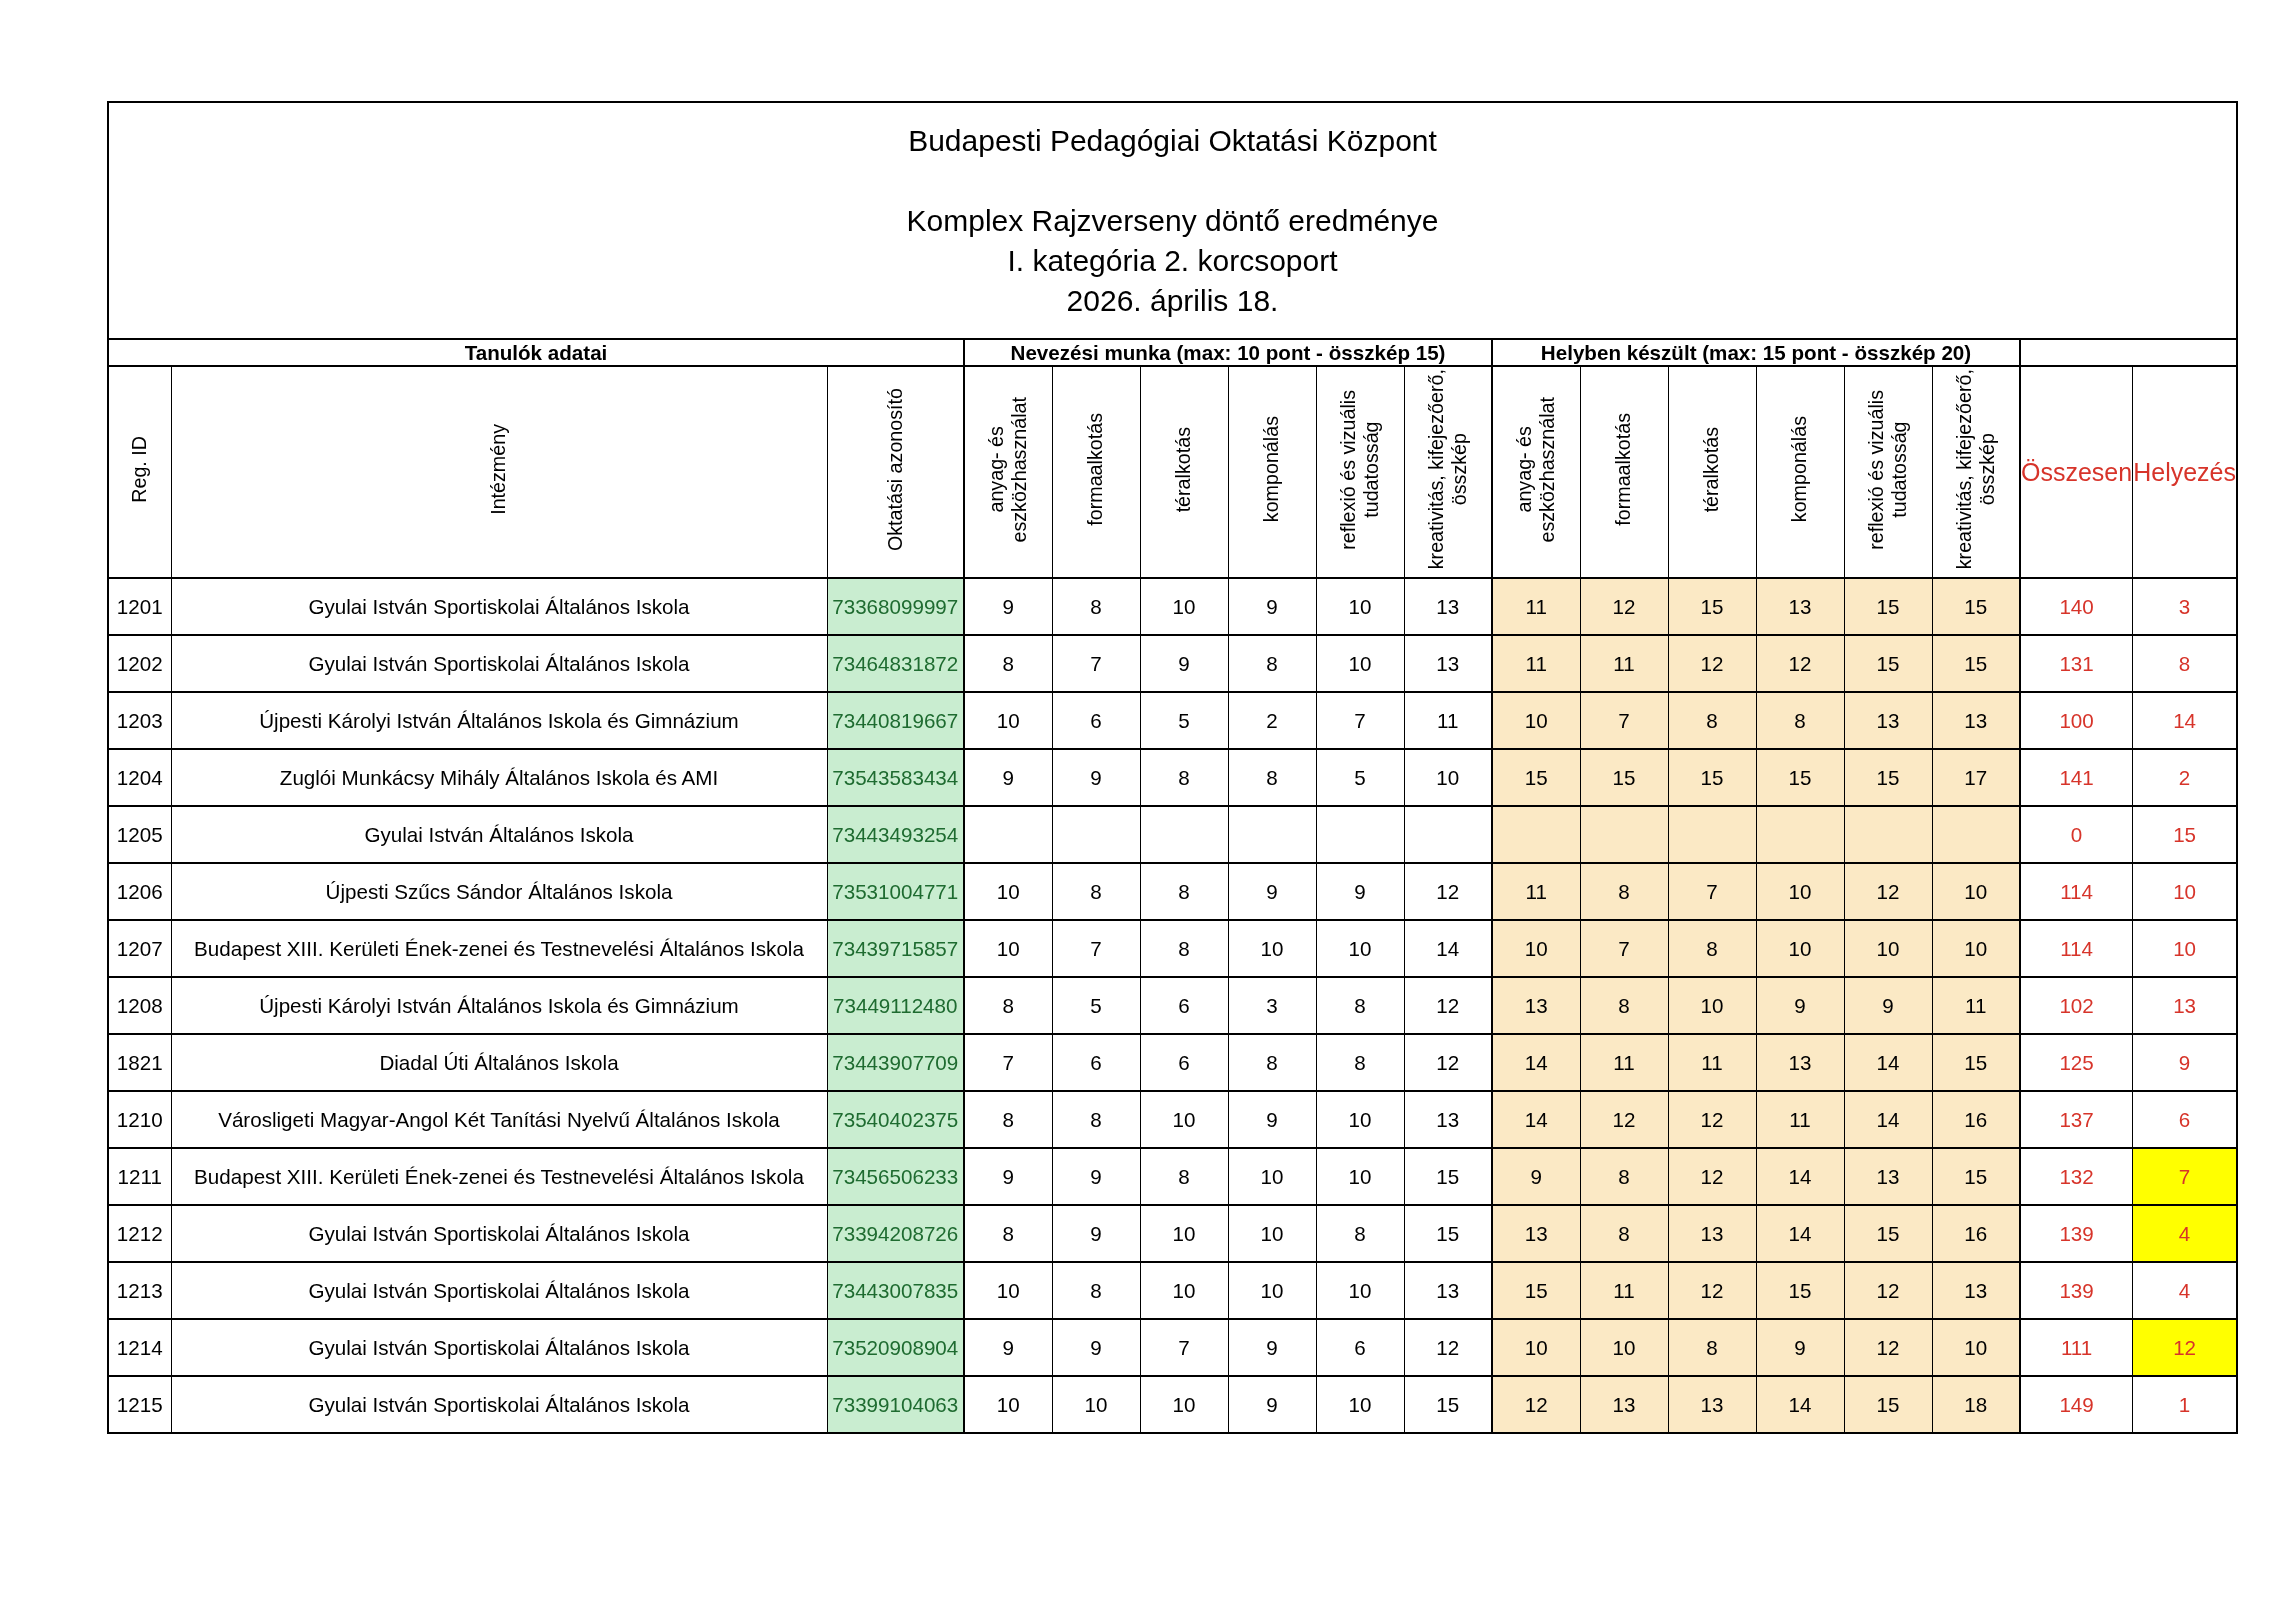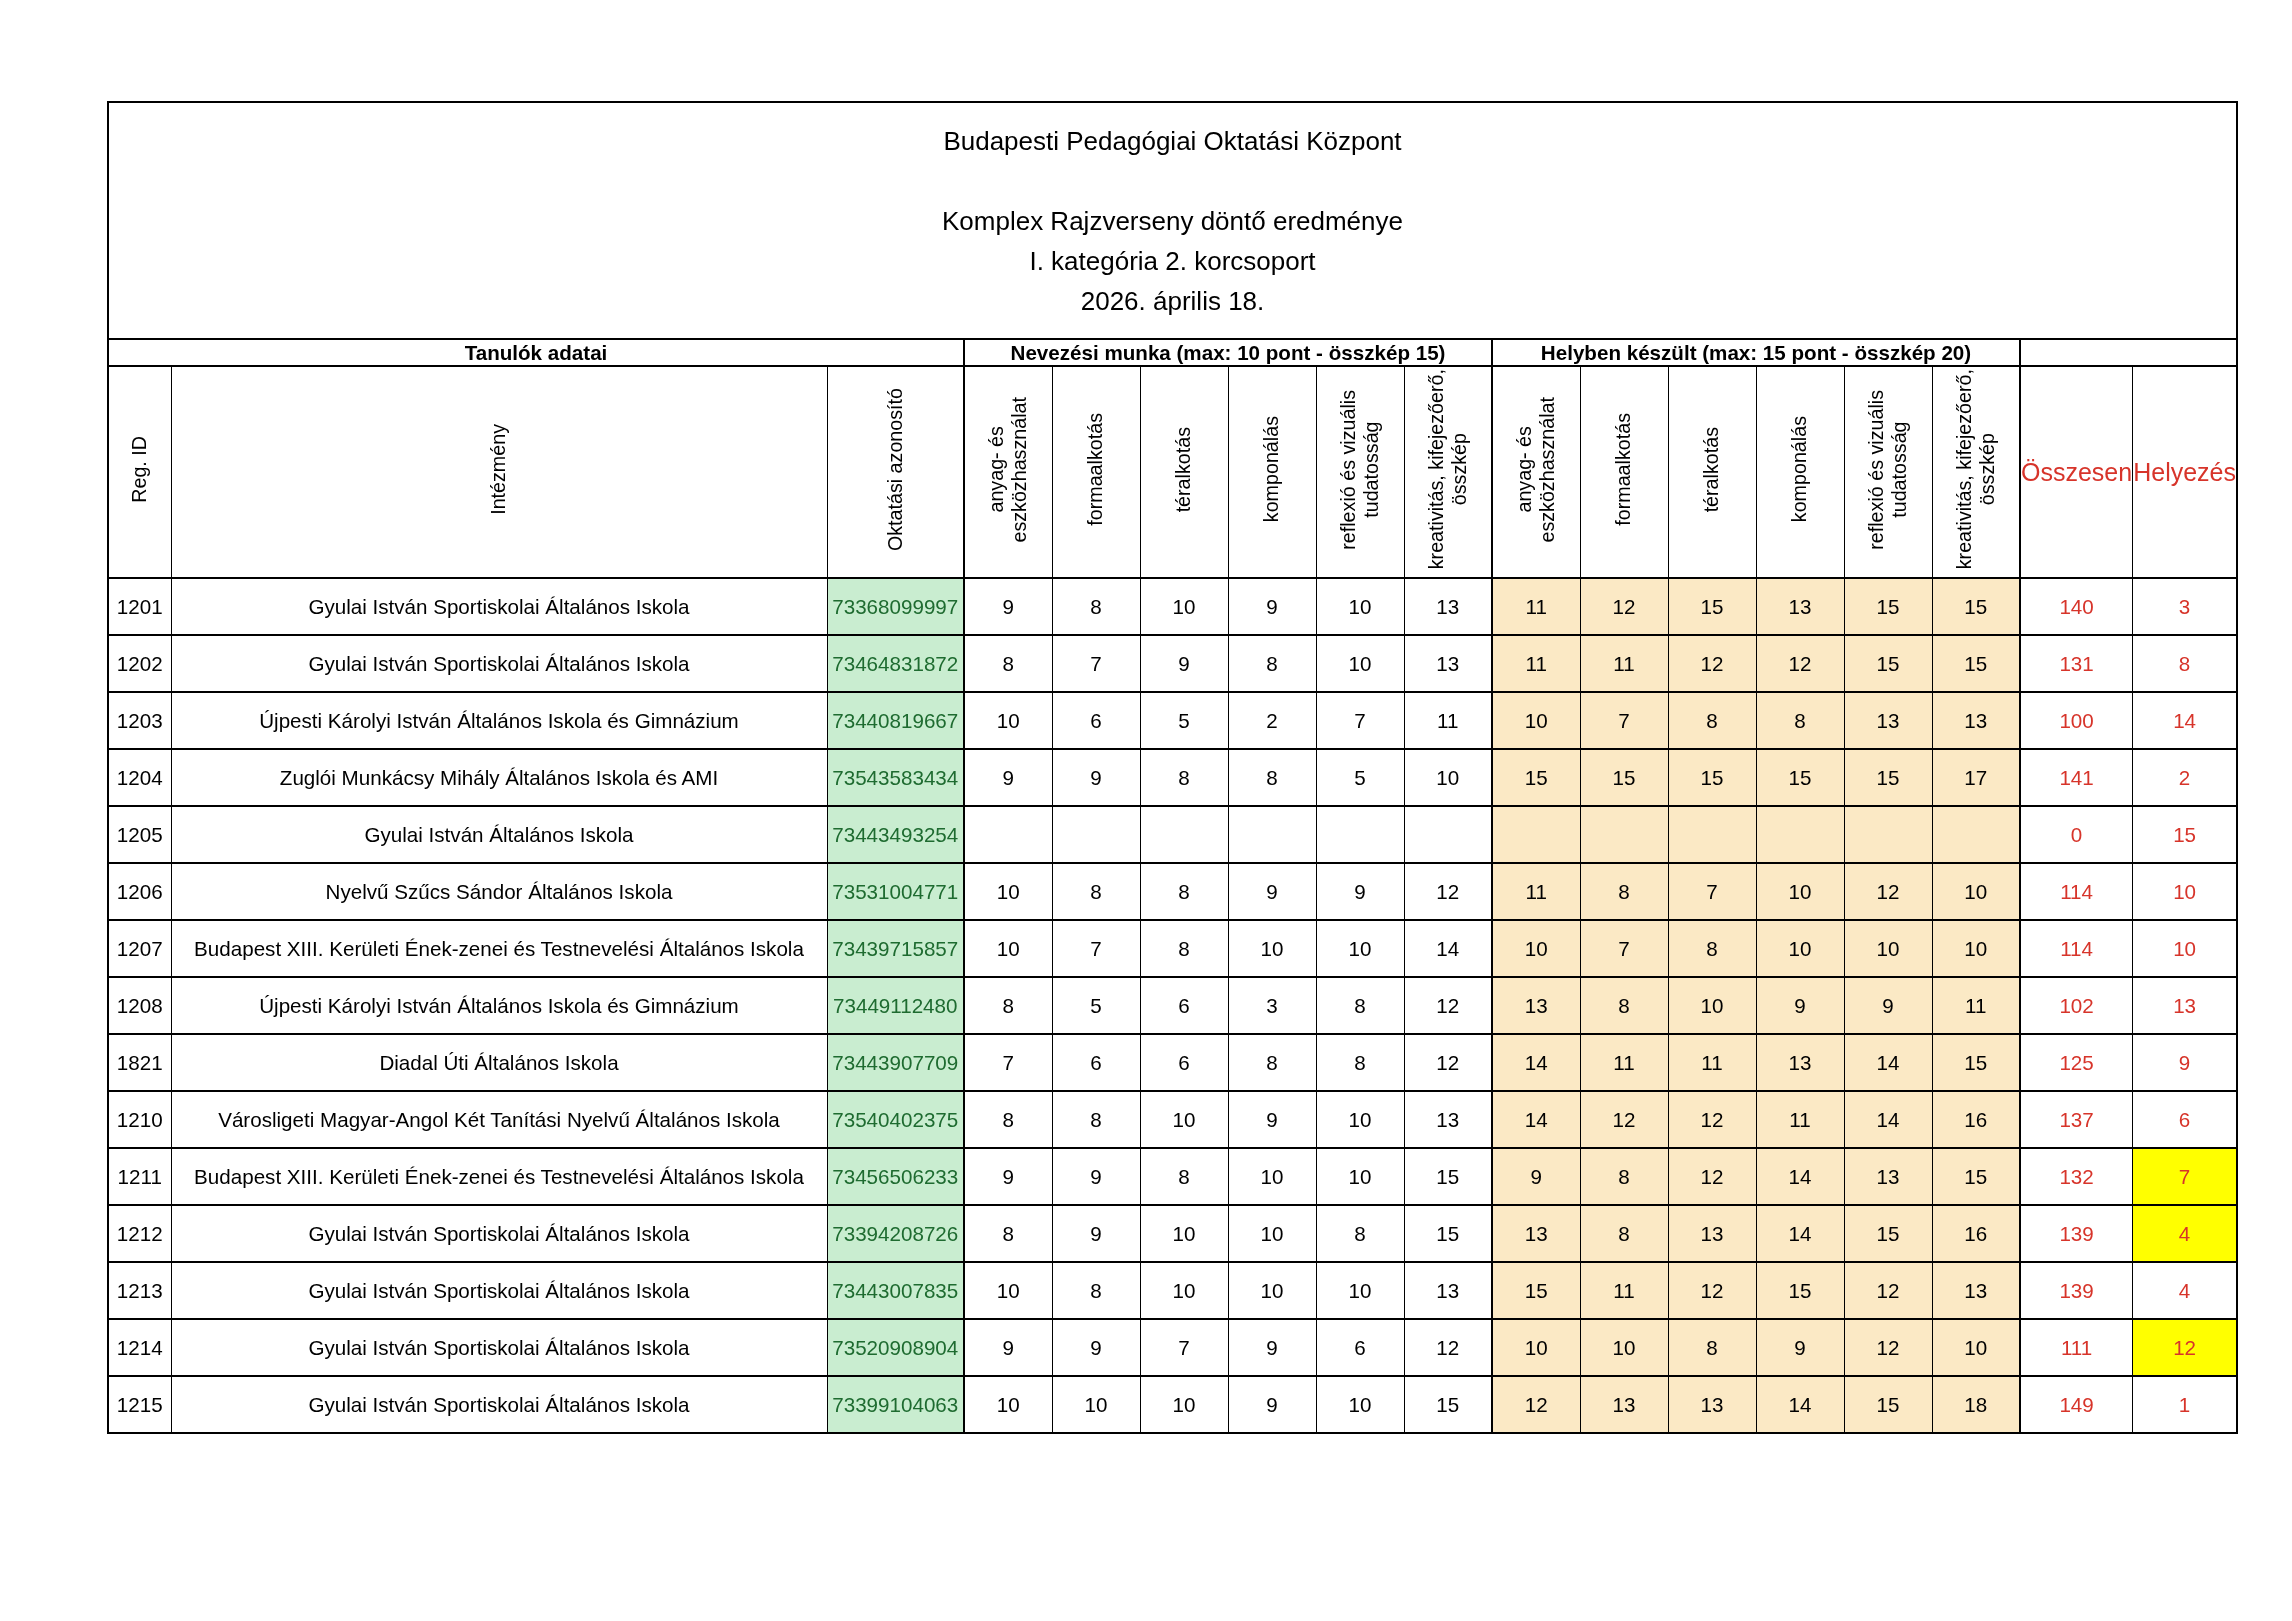--- a/index.html
+++ b/index.html
@@ -18,21 +18,21 @@
   }
   td{
     border:1.8px solid var(--line);
     border-top-width:2.7px;border-bottom-width:2.7px;
     text-align:center;vertical-align:middle;
     padding:0;font-size:20.6px;overflow:hidden;
   }
   td.sec-l{border-left-width:2.7px;}
   
   td.title-cell{height:235px;vertical-align:top;background:#fff;}
-  .t-line{width:100%;text-align:center;font-size:26px;line-height:30px;}
+  .t-line{width:100%;text-align:center;font-size:30px;line-height:30px;}
   .t1{margin-top:23px;}
   .t2{margin-top:50px;}
   .t3{margin-top:9.9px;}
   .t4{margin-top:9.9px;}
   
   tr.band-row td{height:25px;font-weight:bold;font-size:20.6px;line-height:23px;}
   
   tr.head-row td{height:210px;}
   .rot{
     display:inline-block;
@@ -204,21 +204,21 @@
         <td class="tan"></td>
         <td class="tan"></td>
         <td class="tan"></td>
         <td class="tan"></td>
         <td class="tan"></td>
         <td class="redcell sec-l">0</td>
         <td class="redcell">15</td>
       </tr>
       <tr class="data">
         <td>1206</td>
-        <td class="inst">Nyelvű Szűcs Sándor Általános Iskola</td>
+        <td class="inst">Újpesti Szűcs Sándor Általános Iskola</td>
         <td class="green">73531004771</td>
         <td class="sec-l">10</td>
         <td>8</td>
         <td>8</td>
         <td>9</td>
         <td>9</td>
         <td>12</td>
         <td class="tan sec-l">11</td>
         <td class="tan">8</td>
         <td class="tan">7</td>

